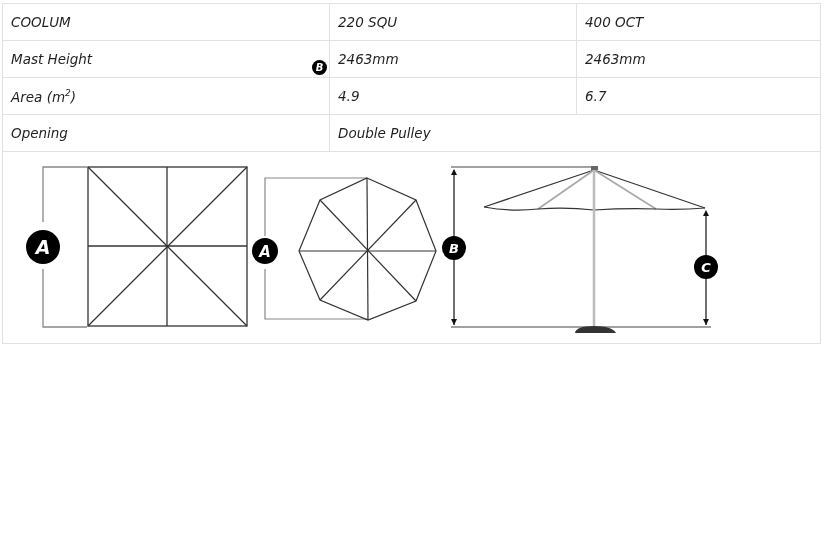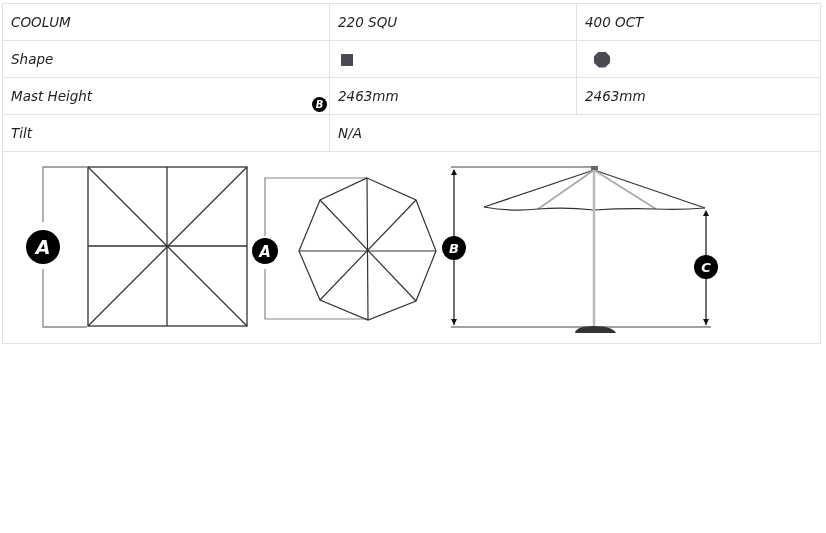--- a/index.html
+++ b/index.html
@@ -26,35 +26,35 @@
 <body>
 
 <table class="spec">
   <tbody>
       <tr>
     <td class="c0">COOLUM</td>
     <td class="c1">220 SQU</td>
     <td class="c2">400 OCT</td>
   </tr>
   <tr>
-    <td class="c0">Shape</td>
-    <td class="c1"><span class="shape-square"></span></td>
-    <td class="c2"><span class="shape-oct"></span></td>
-  </tr>
-  <tr>
     <td class="c0 indent">
       <span>Mast Height</span>
       <span class="badge low">B</span>
     </td>
     <td class="c1">2463mm</td>
     <td class="c2">2463mm</td>
   </tr>
   <tr>
-    <td class="c0">Tilt</td>
-    <td colspan="2">N/A</td>
+    <td class="c0"><span>Area (m</span><sup>2</sup><span>)</span></td>
+    <td class="c1">4.9</td>
+    <td class="c2">6.7</td>
+  </tr>
+  <tr>
+    <td class="c0">Opening</td>
+    <td colspan="2">Double Pulley</td>
   </tr>
   <tr>
     <td colspan="3" class="diagram">
       <svg width="819" height="191" viewBox="0 0 819 191" style="display:block;">
 
         <g stroke="#555" stroke-width="1.3" fill="none">
           <polyline points="76,15 32,15 32,70" stroke="#888"></polyline>
           <polyline points="32,117 32,175 76,175" stroke="#888"></polyline>
           <rect x="77" y="15" width="159" height="159" stroke="#333"></rect>
           <line x1="77" y1="15" x2="236" y2="174" stroke="#333"></line>

